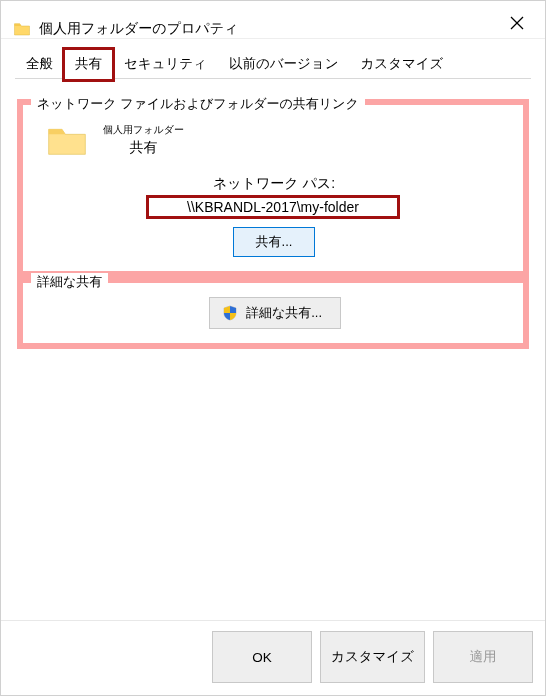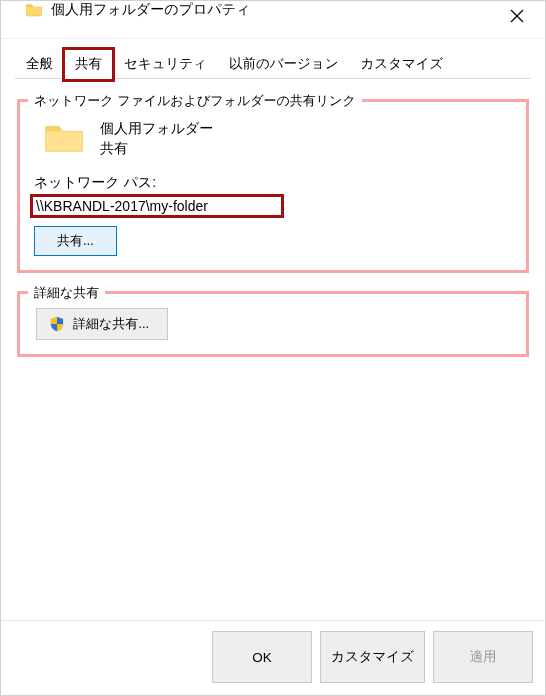--- a/index.html
+++ b/index.html
@@ -14,22 +14,22 @@
     height: 696px;
     border: 1px solid #d0d0d0;
     background: #fff;
     display: flex;
     flex-direction: column;
     position: relative;
   }
   .titlebar {
     height: 38px;
     display: flex;
-    align-items: flex-start;
-    padding: 0 8px 0 24px;
+    align-items: flex-end;
+    padding: 0 8px 0 12px;
     border-bottom: 1px solid #eee;
   }
   .titlebar .title-icon {
     width: 18px;
     height: 18px;
     margin-right: 8px;
     display: inline-block;
   }
   .titlebar .title-text {
     font-size: 14px;
@@ -72,24 +72,24 @@
     margin: -1px 14px 0 14px;
     position: relative;
     z-index: 1;
   }
   .body-area {
     flex: 1;
     padding: 20px 16px 10px 16px;
     overflow: auto;
   }
   .groupbox {
-    border: 3px solid #fca5a5;
+    border: 6px solid #fca5a5;
     padding: 14px 12px 14px 12px;
     position: relative;
-    margin-bottom: 18px;
+    text-align: center;
   }
   .groupbox .legend {
     position: absolute;
     top: -10px;
     left: 8px;
     background: #fff;
     padding: 0 6px;
     font-size: 13px;
   }
   .folder-row {
@@ -97,21 +97,21 @@
     align-items: flex-start;
     padding: 4px 6px 10px 6px;
   }
   .folder-ico {
     width: 40px;
     height: 36px;
     margin-right: 16px;
     margin-left: 6px;
   }
   .folder-labels { padding-top: 0; }
-  .folder-name { font-size: 14px; font-family: Liberation Serif, serif; }
+  .folder-name { font-size: 10px; font-family: Liberation Serif, serif; }
   .folder-state { font-size: 14px; margin-top: 2px; }
   .netlabel { font-size: 14px; margin: 6px 0 4px 2px; }
   .netpath {
     font-size: 14px;
     padding: 2px 4px;
     margin: 0 0 10px 0;
     display: inline-block;
     min-width: 250px;
   }
   .netpath.highlight {

